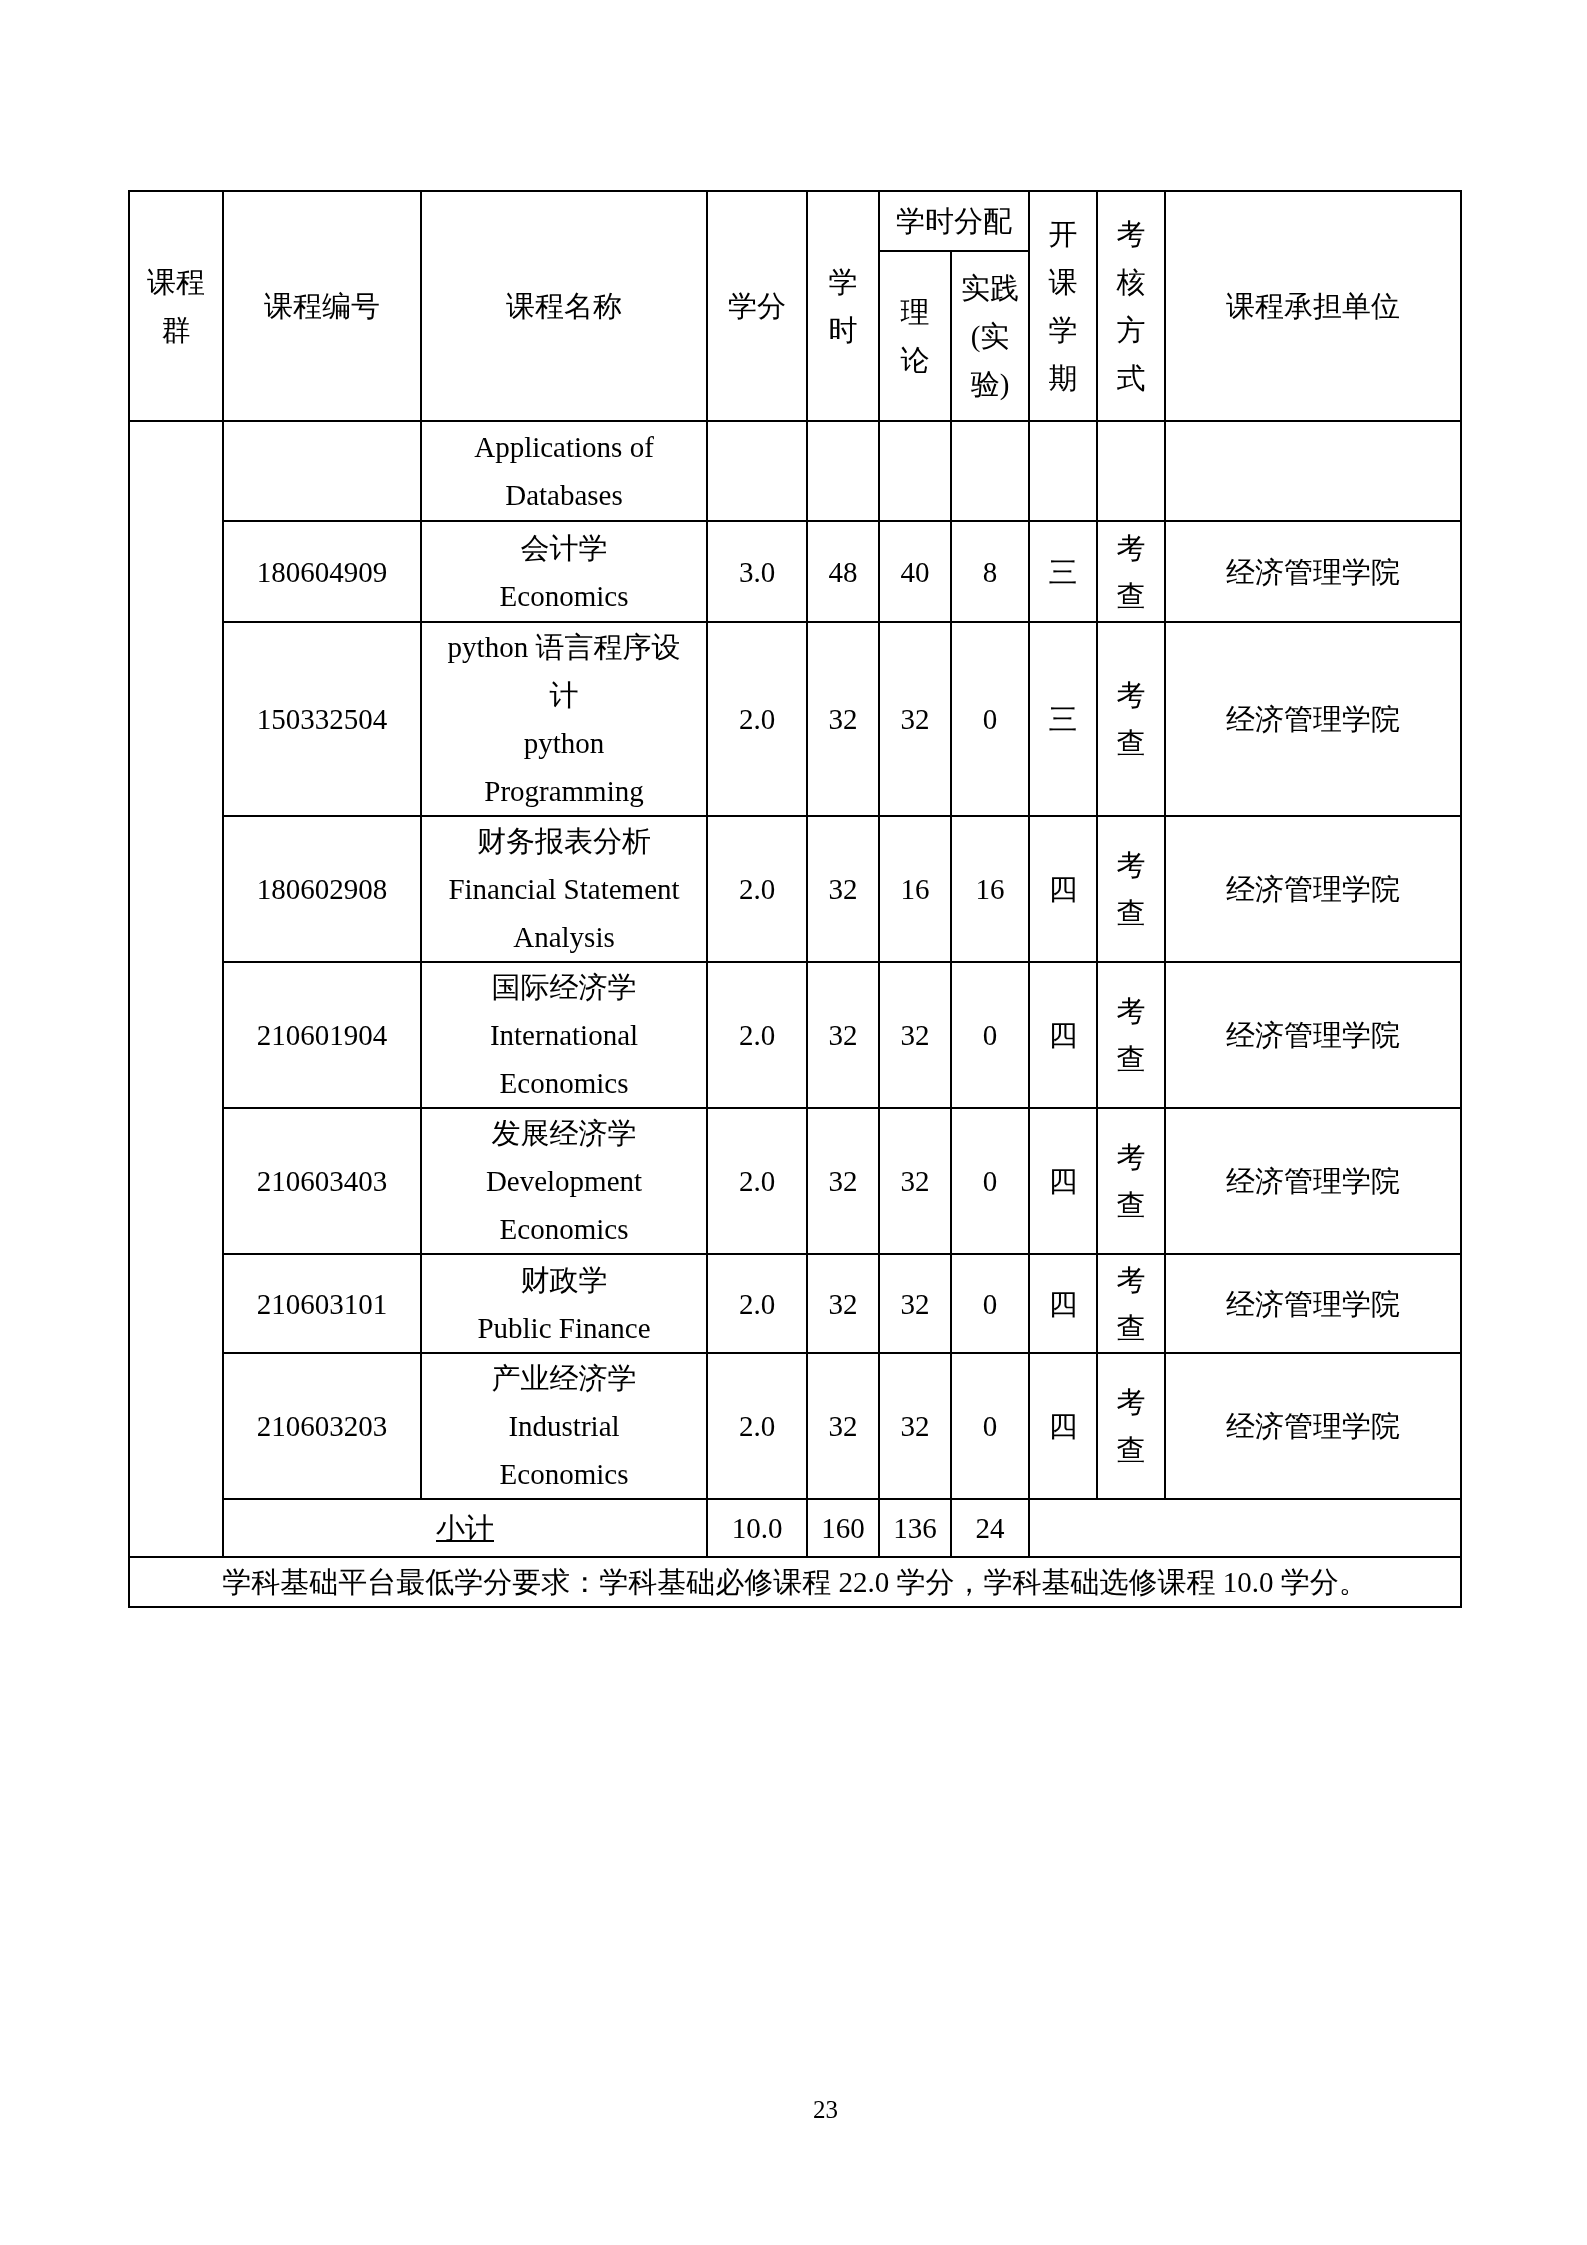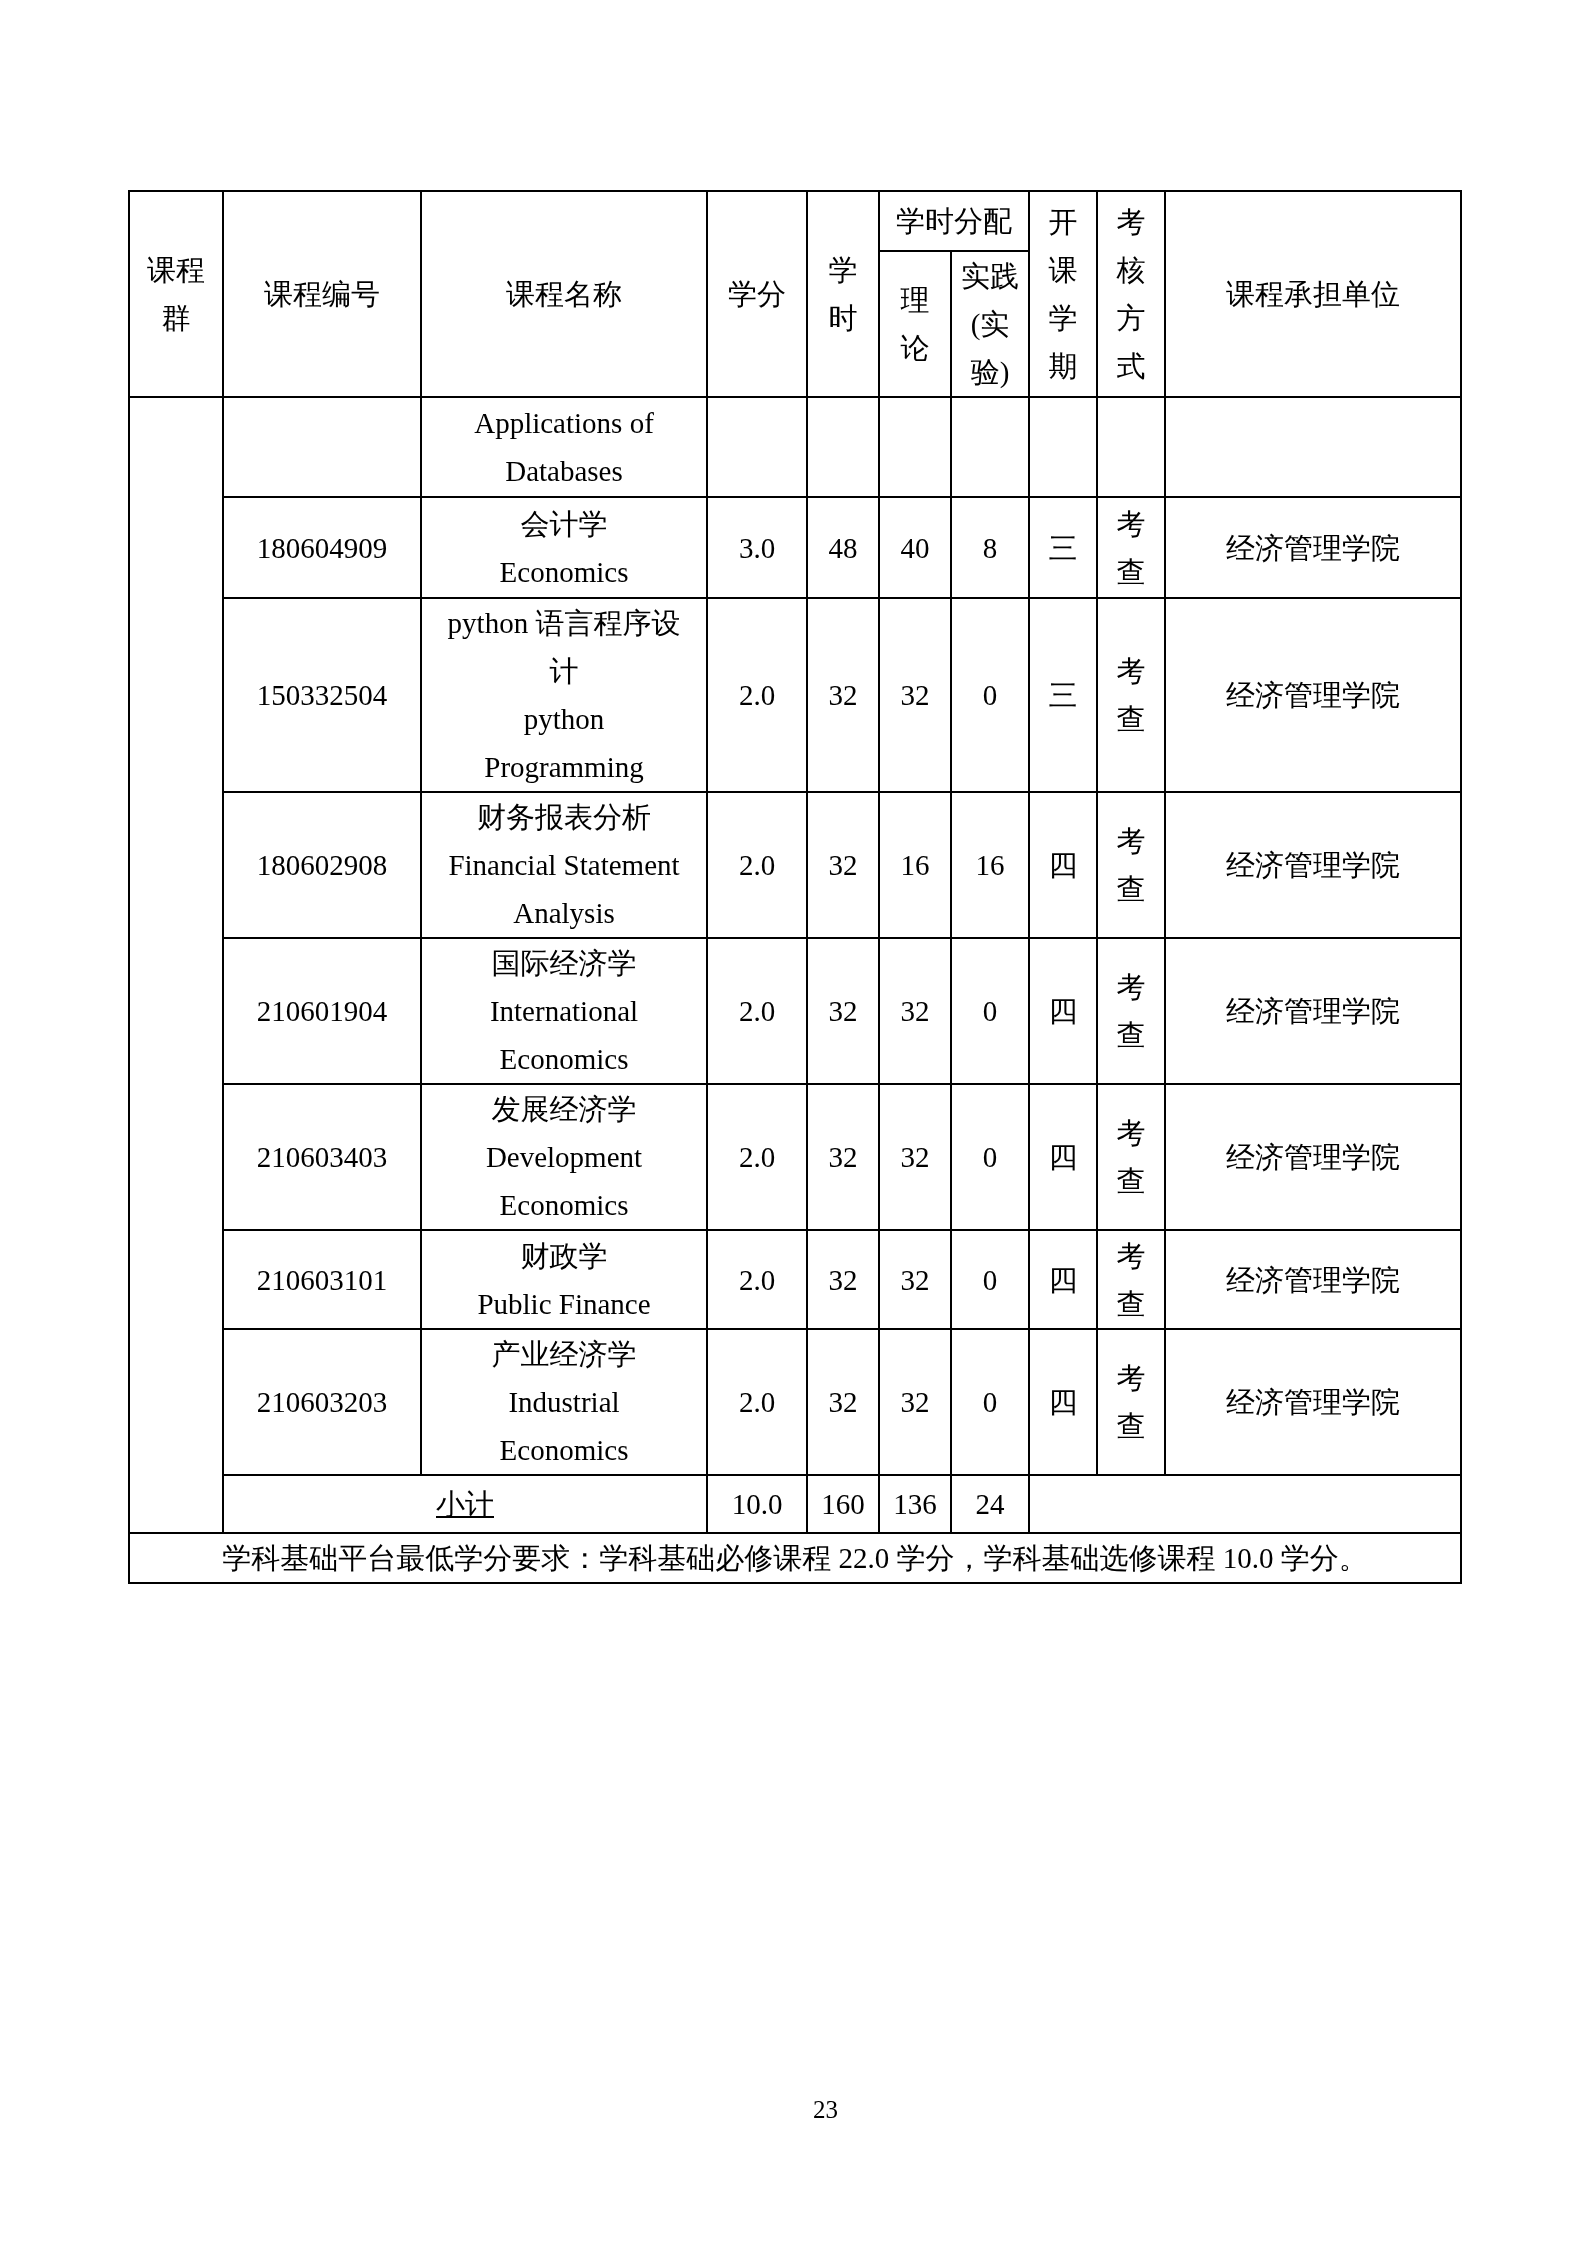--- a/index.html
+++ b/index.html
@@ -26,21 +26,21 @@
     font-size: 29px;
     font-weight: normal;
     line-height: 48px;
     text-align: center;
     vertical-align: middle;
     color: #000;
     overflow: hidden;
   }
   
   .w1 { width: 32px; margin: 0 auto; word-break: break-all; }
-  .w2 { width: 62px; margin: 0 auto; word-break: break-all; }
+  .w2 { width: 62px; margin: 12px auto; word-break: break-all; }
   .cell-name {
     text-align: left;
     padding: 2px 10px 2px 8px;
     line-height: 45px;
     white-space: pre-line;
     font-size: 29px;
   }
   .cell-num { font-size: 30px; }
   .subtotal-label {
     text-align: right;

